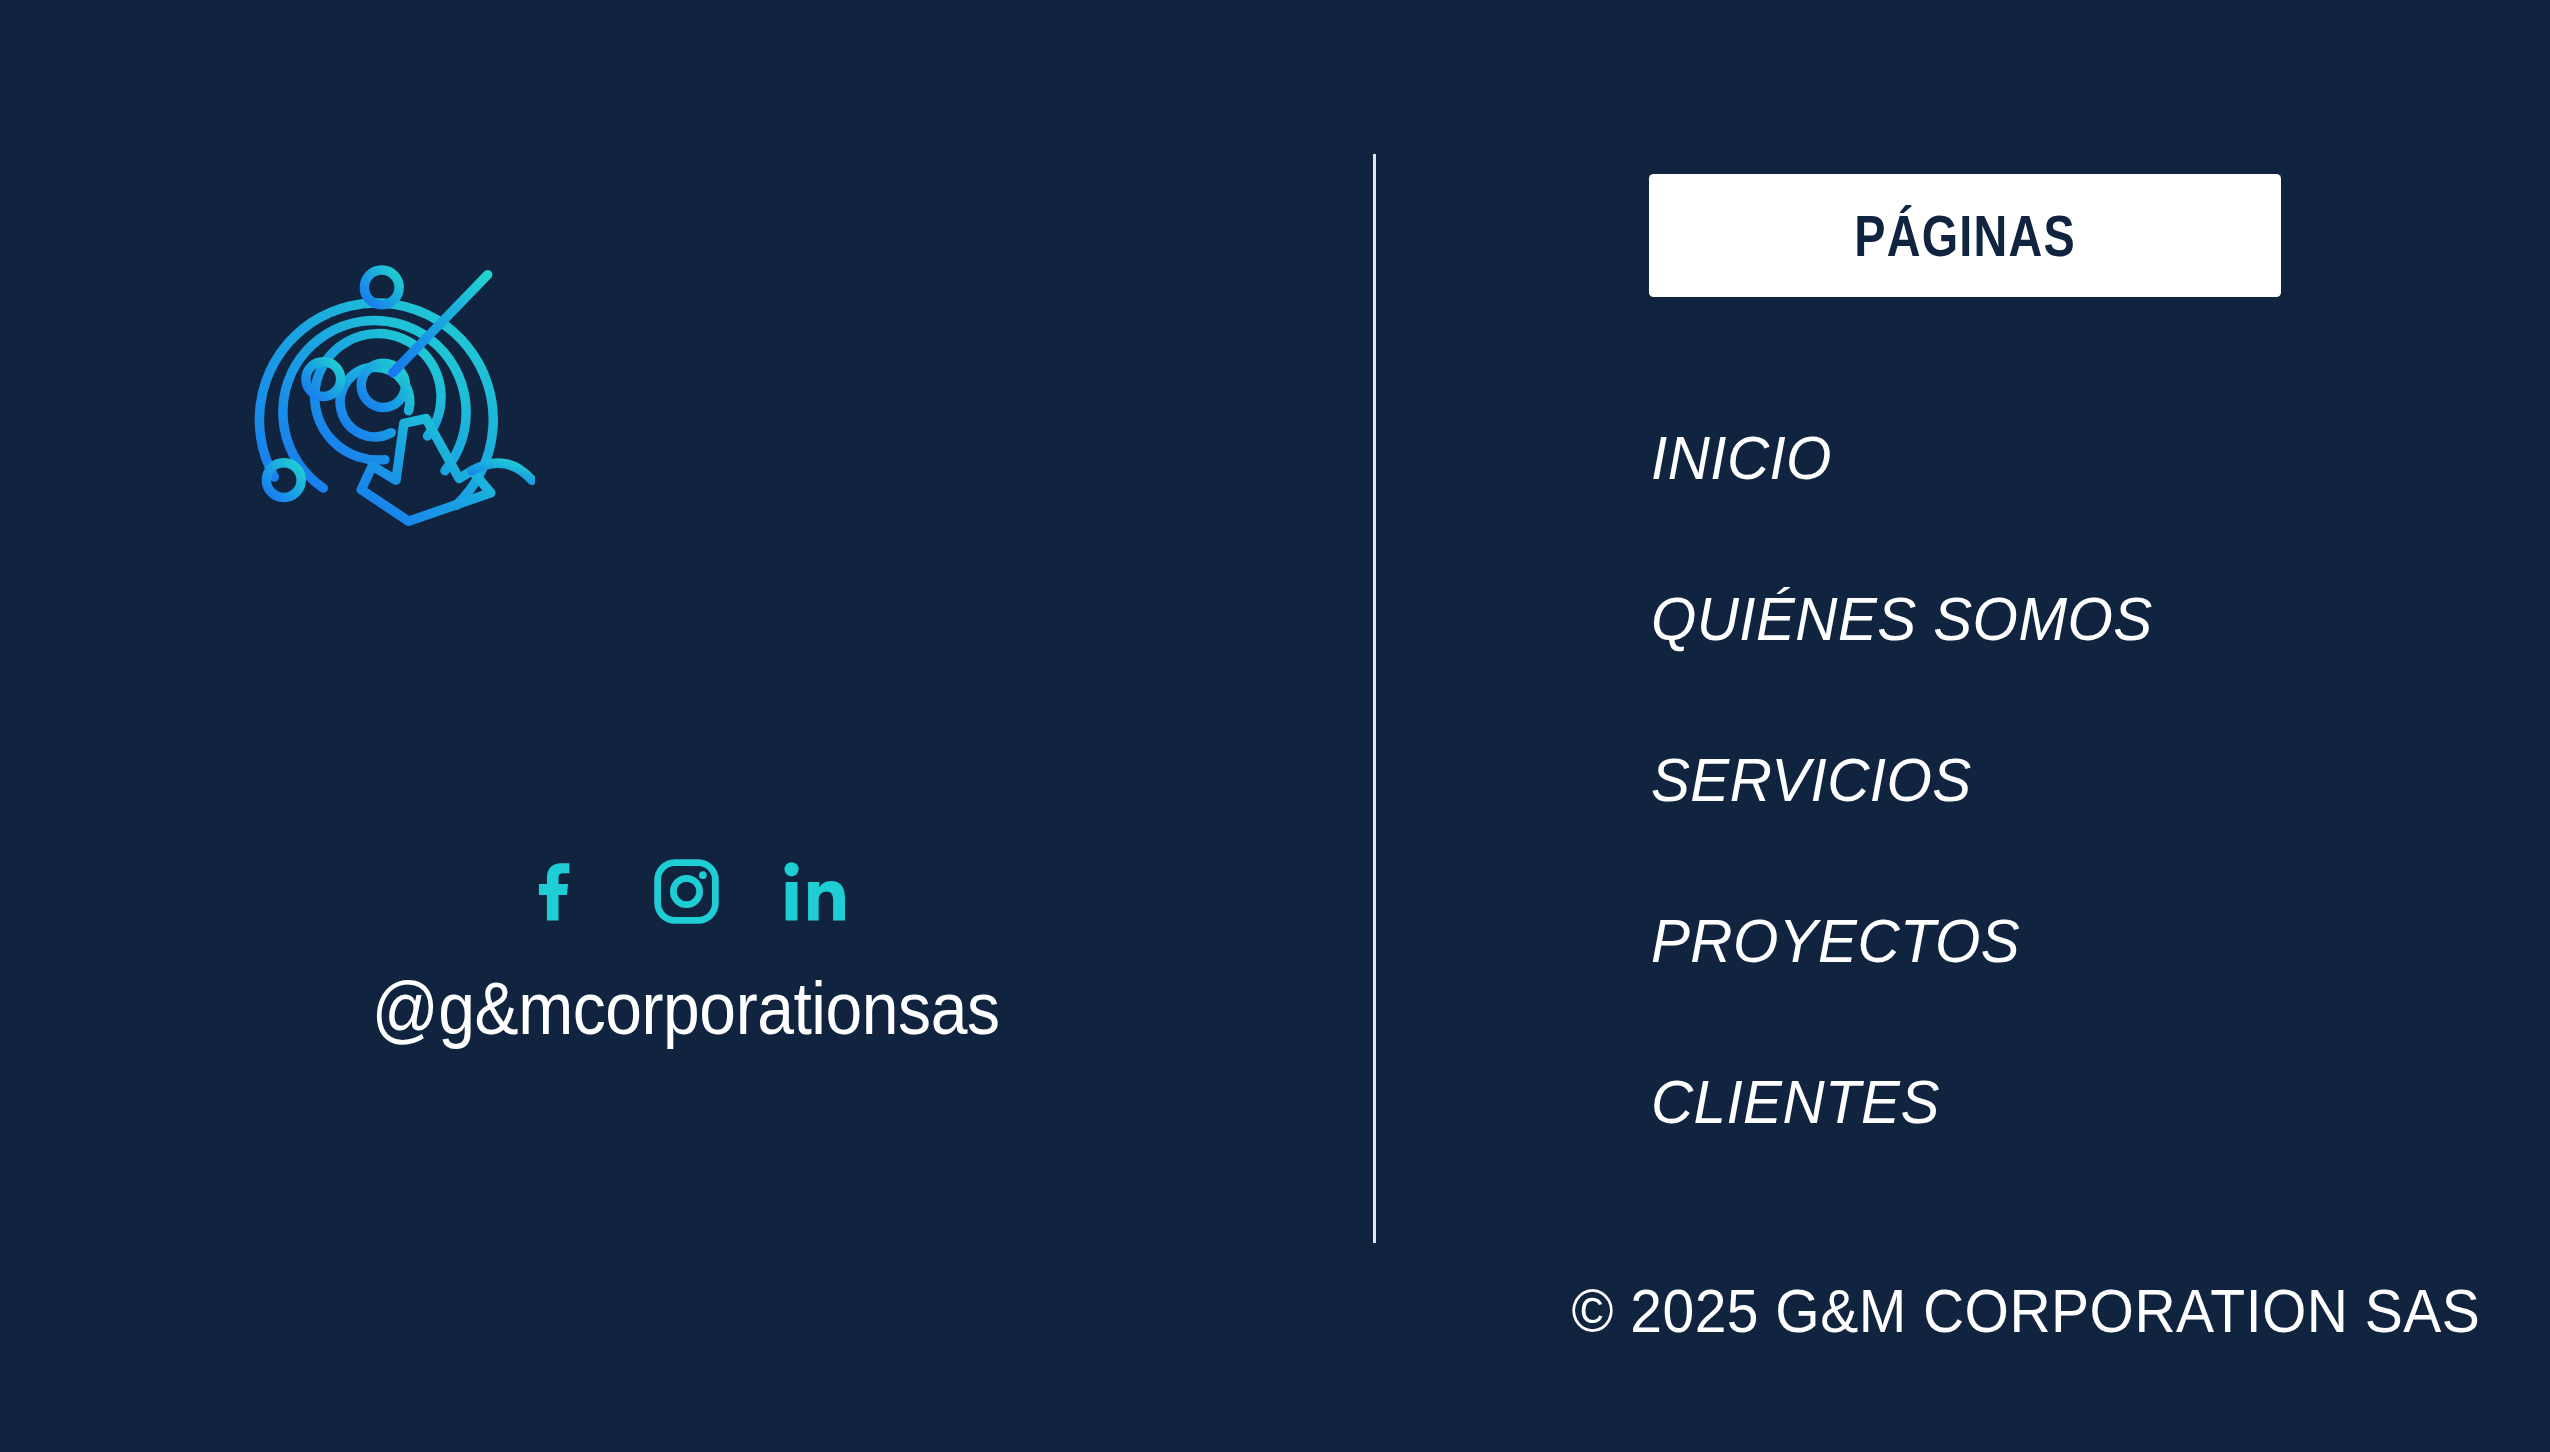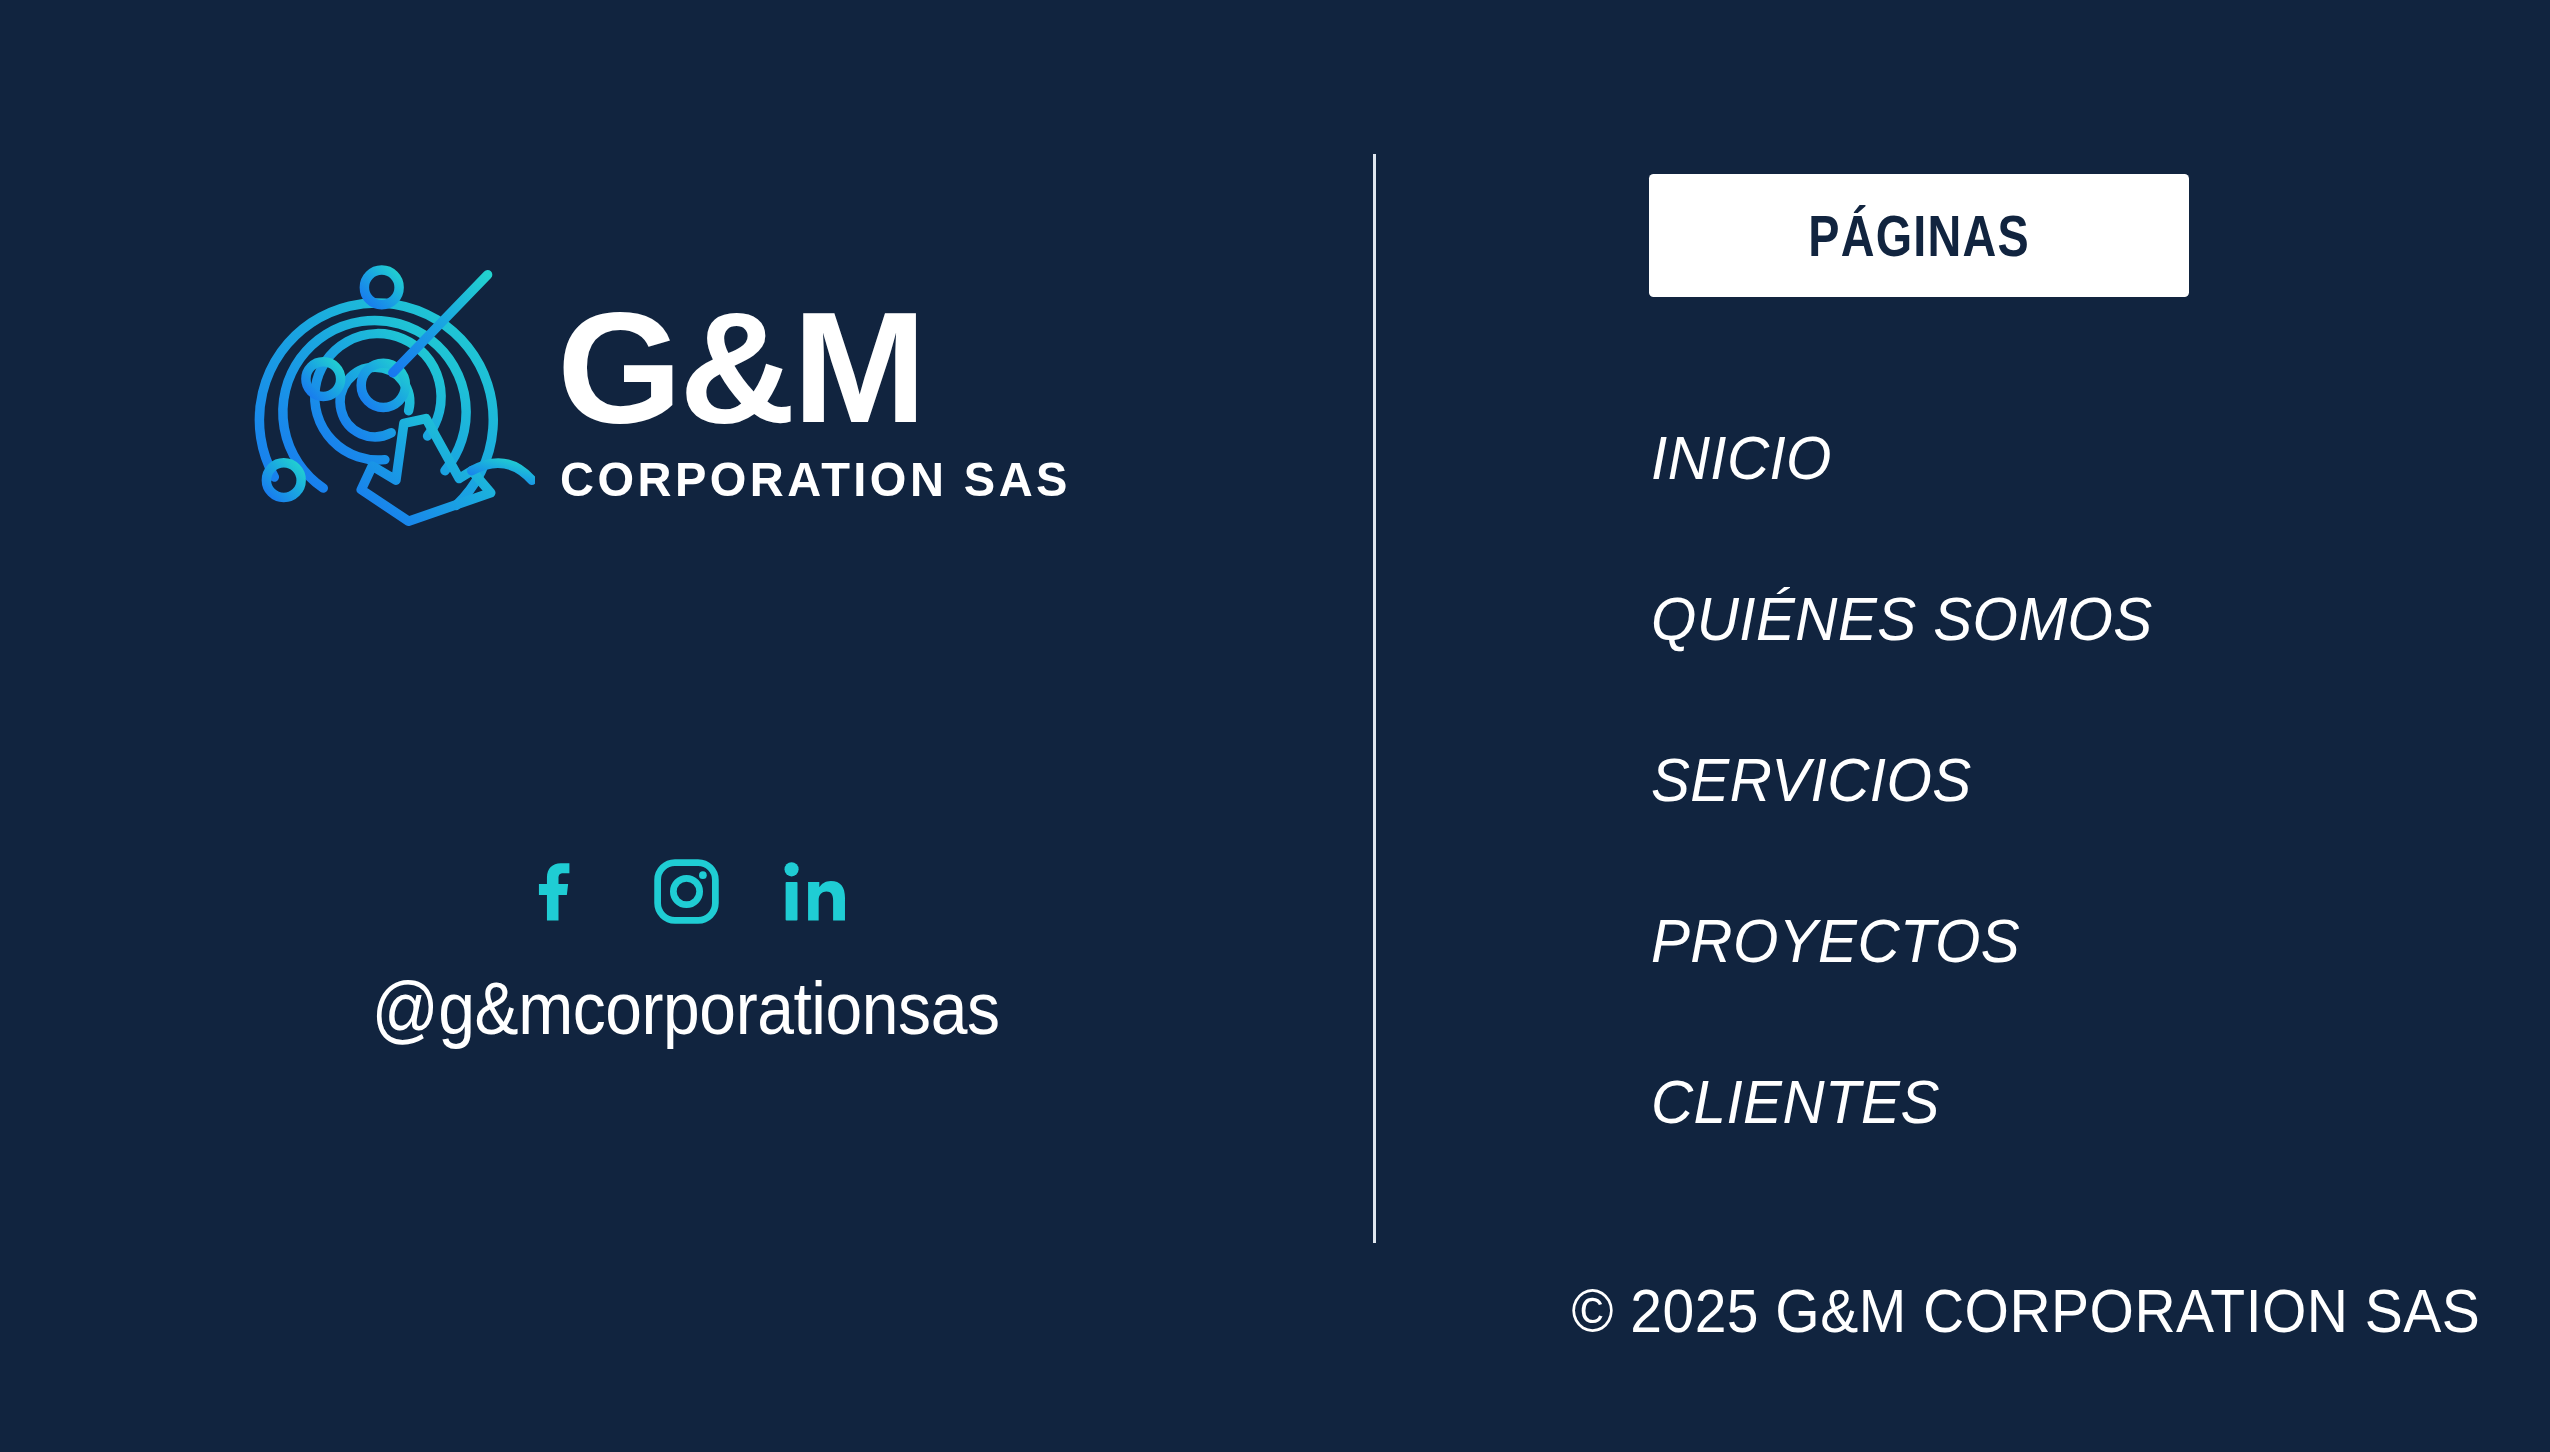--- a/index.html
+++ b/index.html
@@ -124,21 +124,21 @@
     color: #11243f;
     font-family: "Liberation Sans", sans-serif;
     font-weight: 700;
     font-size: 57px;
     letter-spacing: 1.5px;
     transform: scaleX(0.82);
     transform-origin: center;
     white-space: nowrap;
   }
 
-  #pages-heading-box { left: 1649px; top: 174px; width: 540px; height: 123px; }
+  #pages-heading-box { left: 1649px; top: 174px; width: 632px; height: 123px; }
 
   
   #pages-links {
     position: absolute;
     left: 1651px;
     top: 377px;
     display: flex;
     flex-direction: column;
     font-style: italic;
   }
@@ -213,24 +213,20 @@
 
             <path d="M110 84 L170 22"></path>
 
             <path d="M117 116 L131 113 L152 151 L160 146 L172 160
                      L120 178 L90 158 L97 143 L112 152 Z"></path>
             <path d="M160 146 Q182 134 198 152"></path>
           </g>
         </svg>
       </span>
 
-      <span id="logo-wordmark">
-        <span id="brand-name">G&amp;M</span>
-        <span id="brand-sub">CORPORATION SAS</span>
-      </span>
     </div>
 
     <div id="social-block">
 
       <div id="social-icons">
 
         <span class="social-icon">
           <svg viewBox="0 0 24 24" width="77" height="77" fill="#1fcdd4">
             <path d="M15.4 3.2h-2.7c-2.6 0-4.3 1.7-4.3 4.4v2.1H5.9v3.4h2.5V21h3.6v-7.9h2.6l.4-3.4h-3V7.9c0-1 .3-1.6 1.6-1.6h1.8V3.2z"></path>
           </svg>

